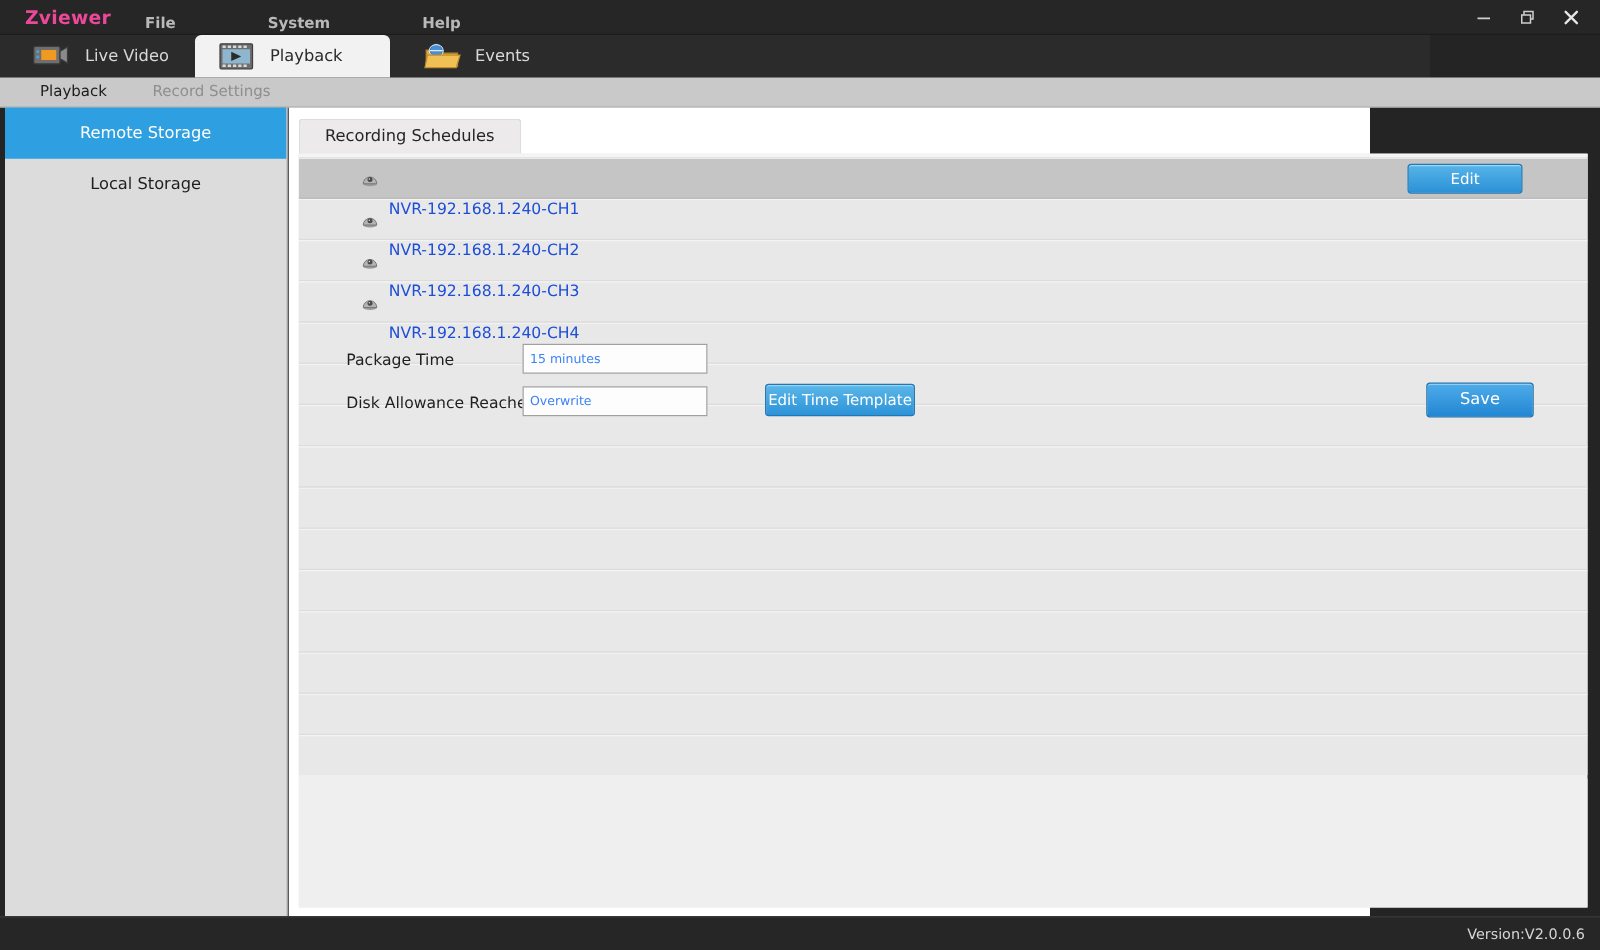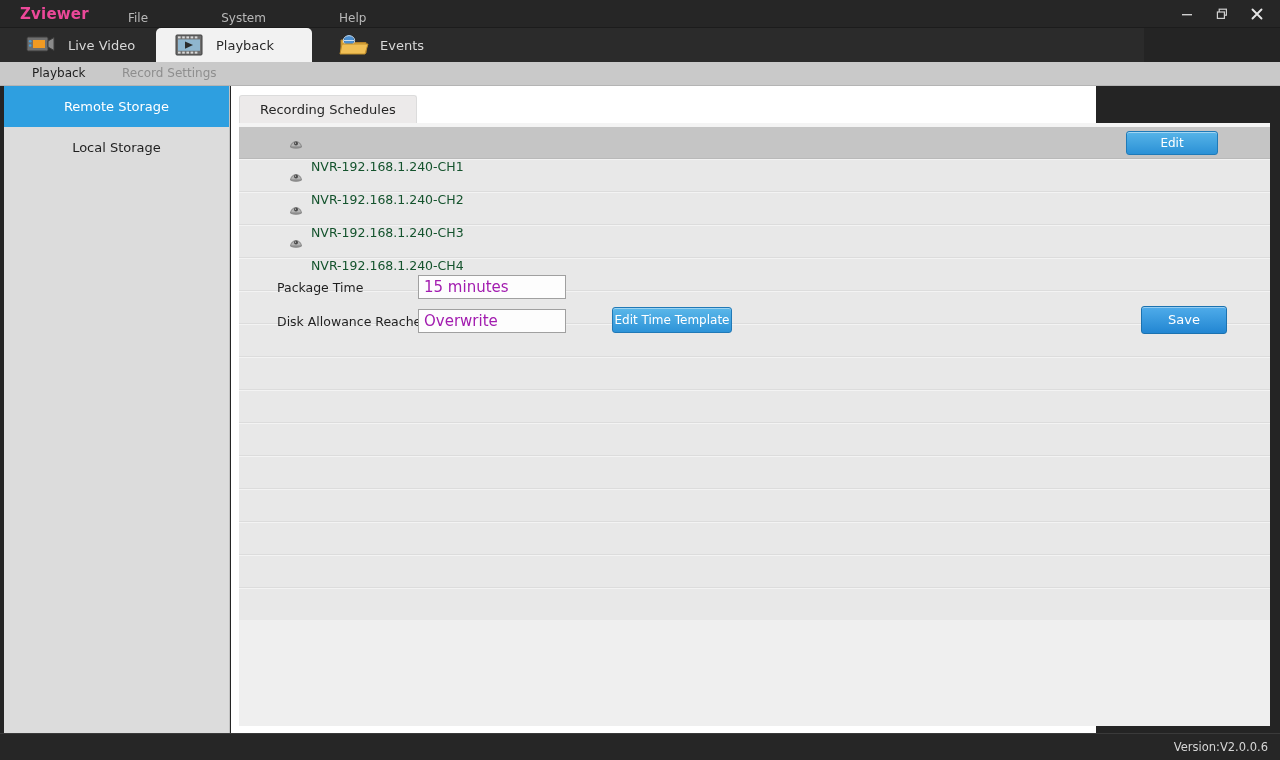--- a/index.html
+++ b/index.html
@@ -19,21 +19,21 @@
   .titlebar {
     position: absolute; left: 0; top: 0; width: 1280px; height: 28px;
     background: #262626;
     border-bottom: 1px solid #1c1c1c;
   }
   .app-title {
     position: absolute; left: 20px; top: 5px;
     color: #ec4899; font-size: 15px; font-weight: bold;
     letter-spacing: .2px;
   }
-  .menubar { position: absolute; left: 120px; top: 7px; }
+  .menubar { position: absolute; left: 108px; top: 7px; font-weight: bold; }
   .menu-item {
     display: inline-block; color: #b9b9b9; font-size: 12px;
     padding: 0 8px; margin-right: 52px; cursor: default;
   }
   .menu-item:last-child { margin-right: 0; }
   .winctrls { position: absolute; right: 8px; top: 0; height: 28px; }
   .winbtn {
     display: inline-block; width: 30px; height: 28px; position: relative;
     vertical-align: top;
   }
@@ -113,42 +113,42 @@
   }
   .row {
     position: relative; height: 33px;
     border-bottom: 1px solid #dcdcdc;
     box-shadow: inset 0 1px 0 #f3f3f3;
     display: flex; align-items: center;
   }
   .row.selected { background: #c5c5c5; border-bottom-color: #b9b9b9; }
   .row .cam { margin-left: 50px; width: 14px; height: 14px; flex: 0 0 auto;
     position: relative; }
-  .row .name { margin-left: 8px; font-size: 12.5px; color: #14532d; margin-top: 48px; }
+  .row .name { margin-left: 8px; font-size: 12.5px; color: #1d4ed8; margin-top: 48px; }
   .edit-btn {
     position: absolute; right: 52px; top: 5px;
     width: 92px; height: 24px; line-height: 22px; text-align: center;
     font-size: 12px; color: #ffffff;
     background: linear-gradient(#57b4e8, #2b91d6);
     border: 1px solid #1f7ab8; border-radius: 3px;
     box-shadow: inset 0 1px 0 rgba(255,255,255,.45);
     cursor: pointer;
   }
 
   
   .form {
     position: absolute; left: 0; top: 500px; width: 1031px; height: 103px;
     background: #efefef;
   }
   .flabel { position: absolute; font-size: 12.5px; color: #1f1f1f; }
   .lbl-pkg  { left: 38px; top: 157px; }
   .lbl-disk { left: 38px; top: 191px; }
   .sel {
     position: absolute; left: 179px; width: 148px; height: 24px;
-    font-size: 15px; color: #a21caf;
+    font-size: 10px; color: #3b82f6;
     background: #fdfdfd; border: 1px solid #a0a0a0;
     padding: 0 20px 0 5px;
     appearance: none; -webkit-appearance: none;
     border-radius: 0;
     font-family: "DejaVu Sans", "Liberation Sans", sans-serif;
   }
   .sel-pkg  { top: 152px; }
   .sel-disk { top: 186px; }
   .tmpl-btn {
     position: absolute; left: 373px; top: 184px;

